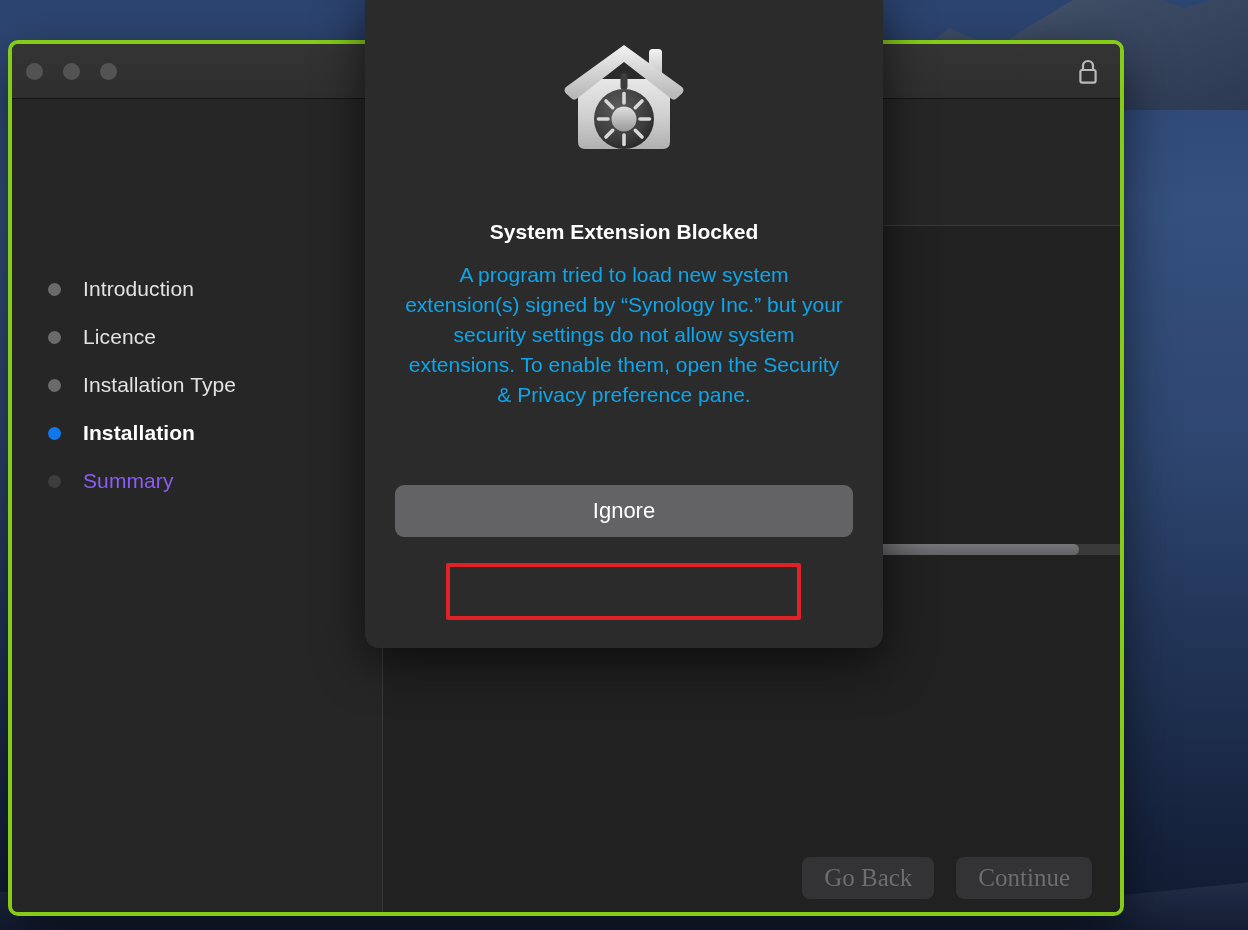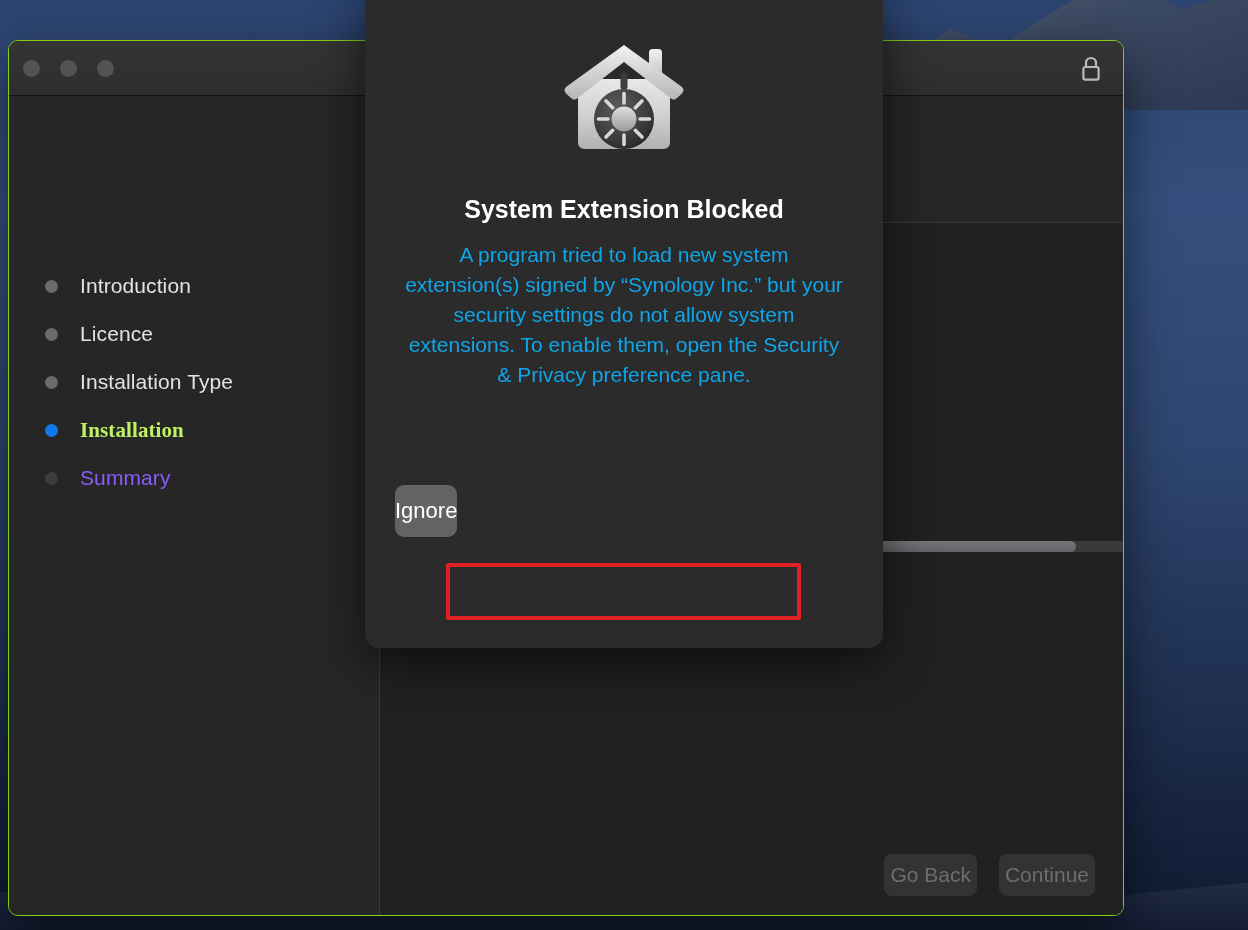--- a/index.html
+++ b/index.html
@@ -44,21 +44,21 @@
     clip-path: polygon(0% 100%, 0% 46%, 9% 30%, 18% 52%, 30% 24%, 41% 48%, 55% 18%, 66% 44%, 78% 22%, 90% 50%, 100% 32%, 100% 100%);
   }
 
   
   #installer-window {
     position: absolute;
     left: 8px; top: 40px;
     width: 1116px; height: 876px;
     background: #262626;
     border-radius: 10px;
-    border: 1px solid #84cc16;
+    border: 4px solid #84cc16;
     box-shadow: 0 18px 50px rgba(0,0,0,.55);
     overflow: hidden;
   }
   #titlebar {
     position: relative;
     height: 55px;
     background: linear-gradient(180deg, #343434 0%, #2e2e2e 100%);
     border-bottom: 1px solid #141414;
   }
   #traffic-lights {
@@ -104,21 +104,21 @@
     background: #6b6b6b;
     flex: 0 0 13px;
   }
   .step.active .step-dot { background: #1177ec; }
   .step.dim .step-dot { background: #3d3d3d; }
   .step-label {
     font-size: 21px;
     color: #e2e2e2;
     letter-spacing: .1px;
   }
-  .step.active .step-label { font-weight: bold; color: #bef264; font-family: Liberation Serif, serif; }
+  .step.active .step-label { font-weight: bold; color: #ffffff; }
   .step.dim .step-label { color: #8b5cf6; }
 
   
   #content-panel {
     position: absolute;
     left: 370px; top: 126px;
     width: 833px; height: 704px;
     border: 1px solid #3a3a3a;
     background: #212121;
     border-radius: 2px;
@@ -150,23 +150,23 @@
     right: 28px; bottom: 20px;
     display: flex;
     gap: 22px;
   }
   .footer-btn {
     height: 42px;
     border-radius: 8px;
     background: #333335;
     border: none;
     color: #6d6d70;
-    font-size: 21px;
-    font-family: Liberation Sans, sans-serif;
-    padding: 0 6px;
+    font-size: 25px;
+    font-family: Liberation Serif, serif;
+    padding: 0 22px;
     cursor: default;
   }
 
   
   #system-ext-dialog {
     position: absolute;
     left: 365px; top: -12px;
     width: 518px; height: 660px;
     background: #2b2b2b;
     border-radius: 14px;
@@ -174,41 +174,41 @@
     overflow: hidden;
     display: flex;
     flex-direction: column;
     align-items: center;
   }
   #dialog-icon {
     margin-top: 49px;
     width: 132px; height: 122px;
   }
   #dialog-title {
-    margin-top: 36px;
-    font-size: 25px;
+    margin-top: 61px;
+    font-size: 21px;
     font-weight: bold;
     color: #ffffff;
     text-align: center;
   }
   #dialog-message {
     margin-top: 16px;
     width: 440px;
     font-size: 21px;
     line-height: 30px;
     color: #0ea5e9;
     text-align: center;
   }
   #dialog-actions {
     position: absolute;
     left: 30px;
     top: 497px;
     width: 458px;
     display: flex;
-    flex-direction: row;
+    flex-direction: column;
     gap: 12px;
   }
   .dialog-btn {
     height: 52px;
     border-radius: 9px;
     background: #636366;
     border: none;
     color: #ffffff;
     font-size: 22px;
     font-family: "Liberation Sans", sans-serif;

